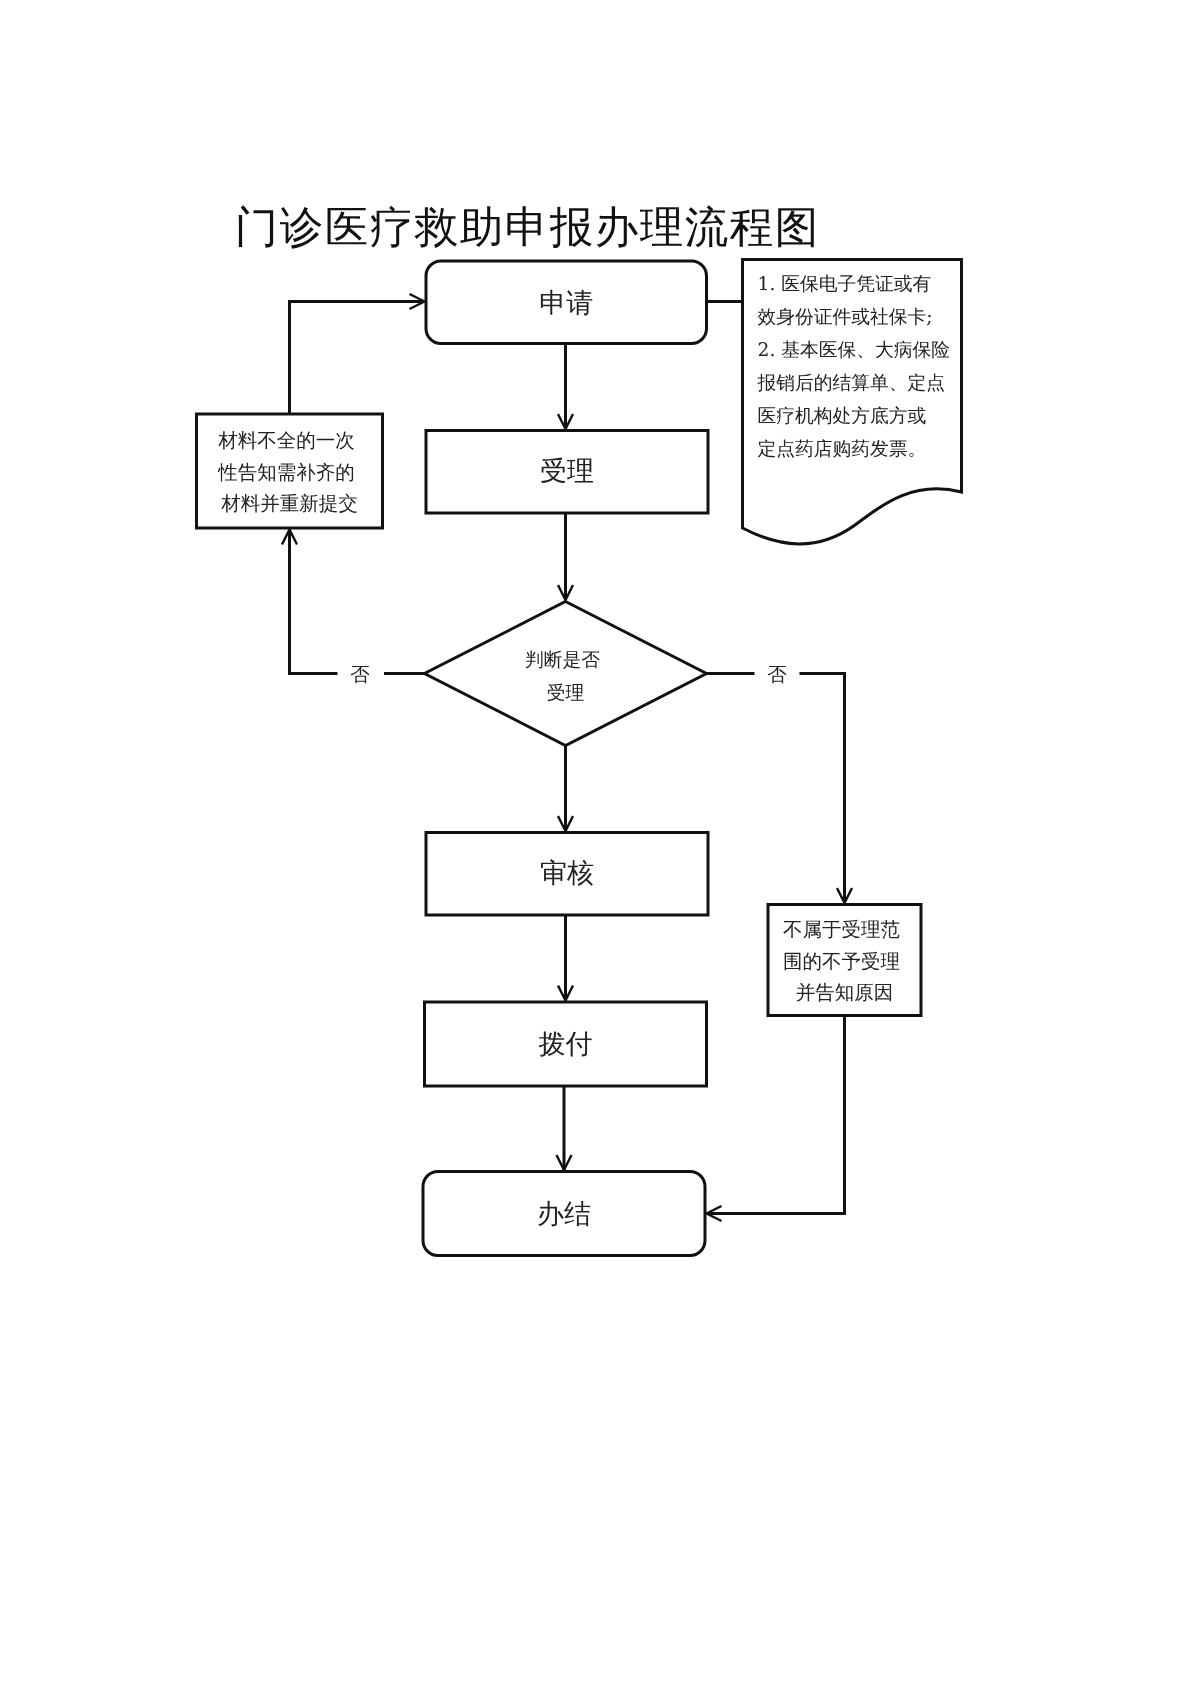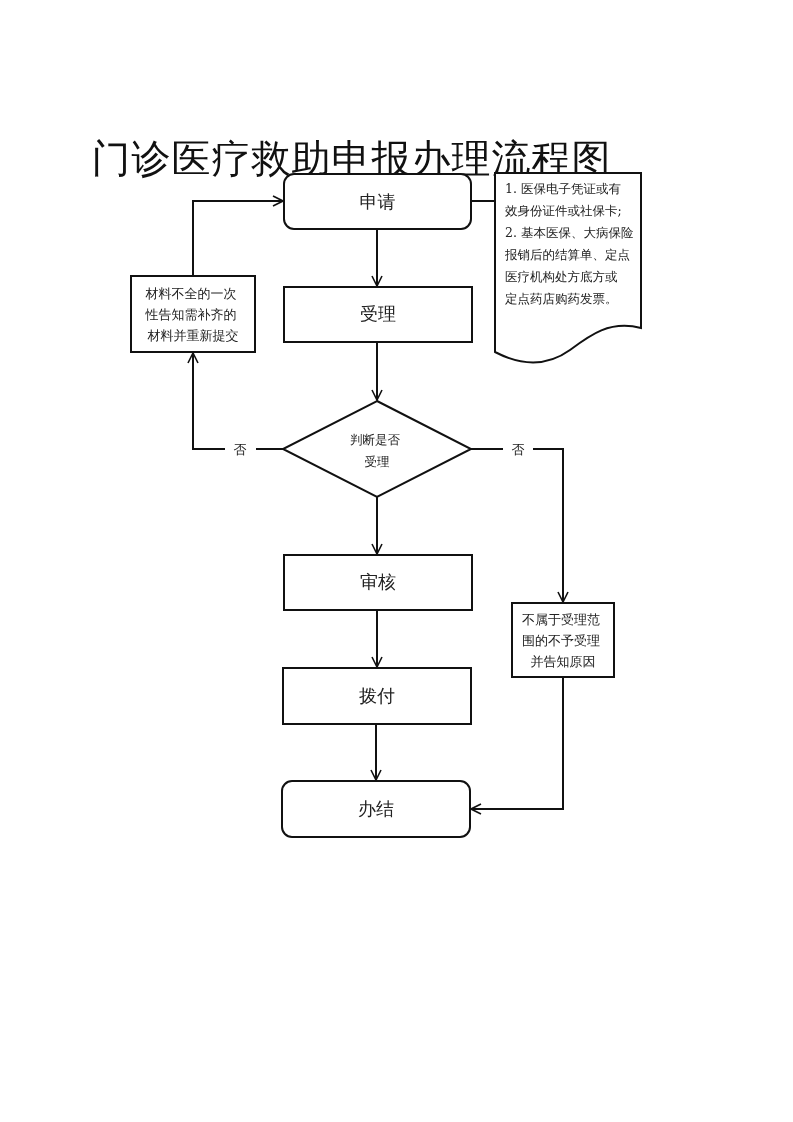--- a/index.html
+++ b/index.html
@@ -1,19 +1,19 @@
 <!DOCTYPE html>
 <html><head>
 <meta charset="utf-8">
 <style>
   html, body { margin: 0; padding: 0; background: #ffffff; }
   body { width: 793px; height: 1122px; position: relative; overflow: hidden;
          font-family: "DejaVu Serif", "Liberation Serif", serif; color: #1a1a1a; }
   #title { position: absolute; left: 0; width: 703px; top: 132px; text-align: center;
-           font-family: "DejaVu Sans", "Liberation Sans", sans-serif; font-size: 39px;
+           font-family: "DejaVu Sans", "Liberation Sans", sans-serif; font-size: 29px;
            letter-spacing: 1px; color: #111; }
   #diagram { position: absolute; left: 0; top: 0; }
   .node-text { font-family: "DejaVu Serif", "Liberation Serif", serif; fill: #222; }
   #page-number { position: absolute; left: 0; width: 793px; top: 1038px; text-align: right;
                  font-size: 14px; color: #4d7c0f; padding-left: 29px; }
 </style>
 </head>
 <body>
 
 <div id="title">门诊医疗救助申报办理流程图</div>

